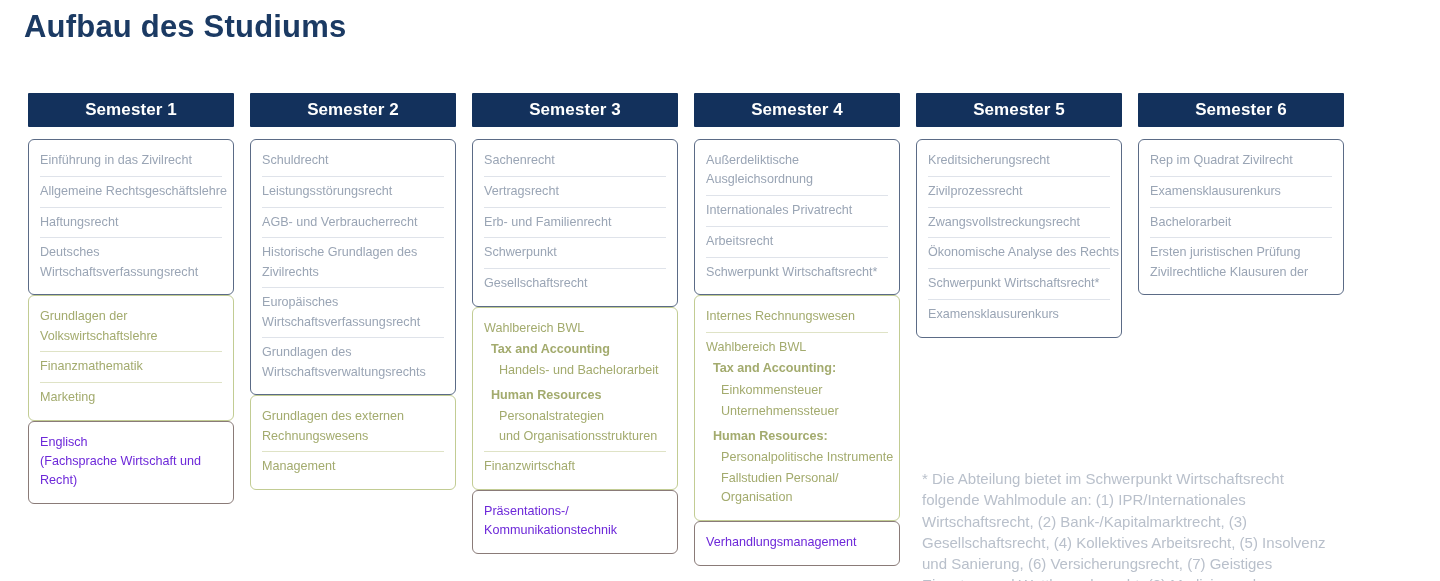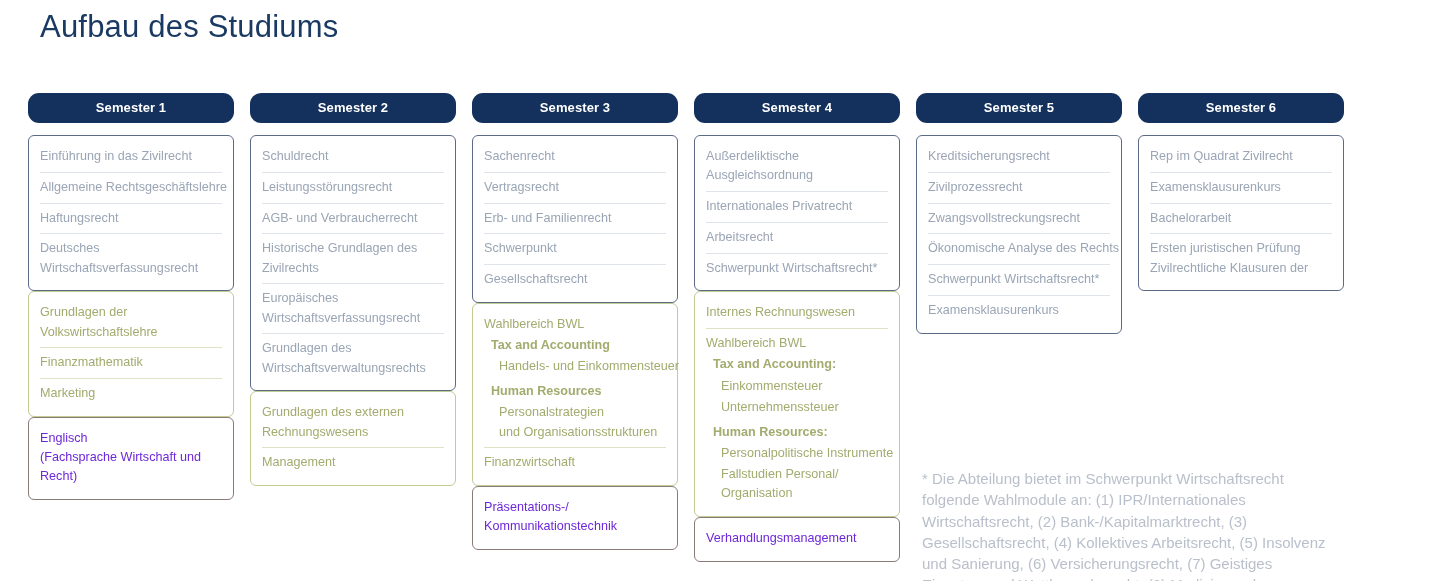--- a/index.html
+++ b/index.html
@@ -11,24 +11,24 @@
     width: 1440px;
     height: 581px;
     background: #ffffff;
     font-family: "Liberation Sans", "DejaVu Sans", sans-serif;
     overflow: hidden;
     position: relative;
   }
 
   #page-title {
     position: absolute;
-    left: 40px;
+    left: 24px;
     top: 9px;
     font-size: 31px;
-    font-weight: 400;
+    font-weight: 700;
     letter-spacing: 0.2px;
     color: #1b3a63;
     white-space: nowrap;
   }
 
   #columns {
     position: absolute;
     left: 28px;
     top: 93px;
     width: 1316px;
@@ -40,24 +40,24 @@
   .semester-col {
     width: 206px;
     flex: 0 0 206px;
     display: flex;
     flex-direction: column;
   }
 
   .semester-header {
     background: #13315c;
     color: #ffffff;
-    font-size: 13px;
+    font-size: 17px;
     font-weight: bold;
     text-align: center;
-    border-radius: 11px;
+    border-radius: 1px;
     padding: 8px 4px 9px 4px;
     line-height: 1;
     letter-spacing: 0.1px;
     margin-bottom: 12px;
   }
 
   .card {
     border-radius: 6px;
     border: 1px solid #c9ced8;
     padding: 6px 11px 7px 11px;
@@ -245,21 +245,21 @@
         </div>
       </div>
       <div class="card green">
         <div class="item head">
           <span class="line">Wahlbereich BWL</span>
         </div>
         <div class="item group">
           <span class="line">Tax and Accounting</span>
         </div>
         <div class="item sub last">
-          <span class="line">Handels- und Einkommensteuer</span>
+          <span class="line">Handels- und Bachelorarbeit</span>
         </div>
         <div class="item group">
           <span class="line">Human Resources</span>
         </div>
         <div class="item sub last">
           <span class="line">Personalstrategien</span>
           <span class="line">und Organisationsstrukturen</span>
         </div>
         <div class="item">
           <span class="line">Finanzwirtschaft</span>

